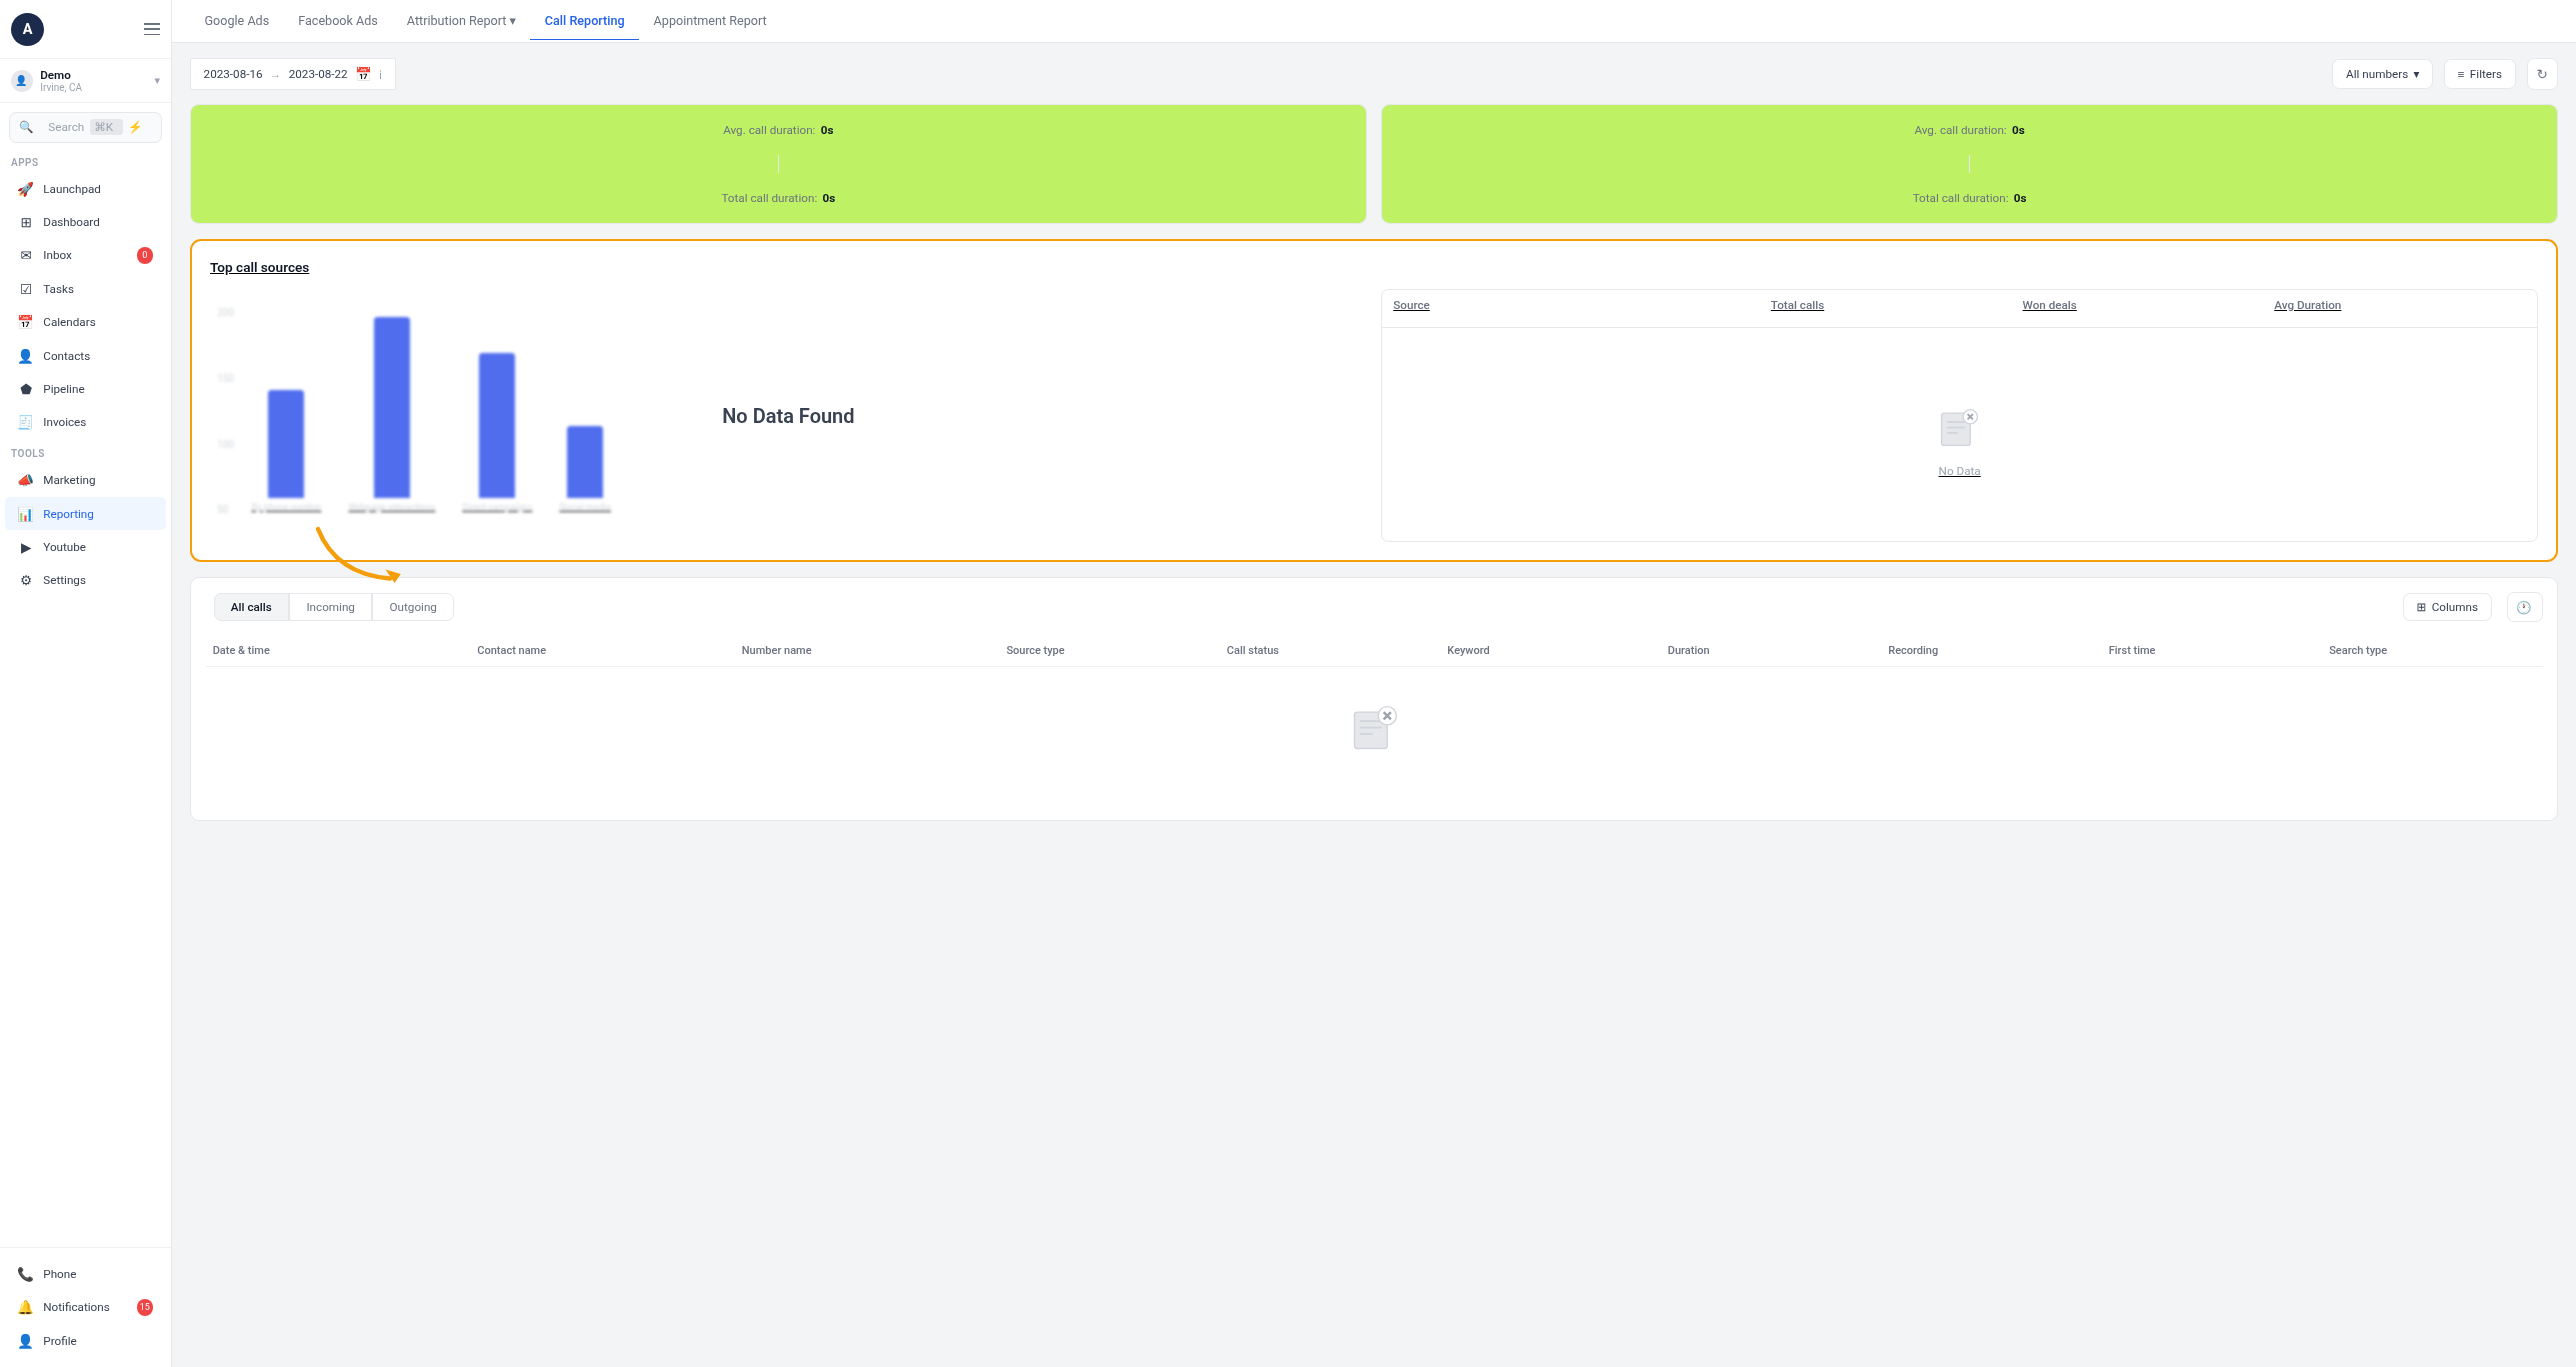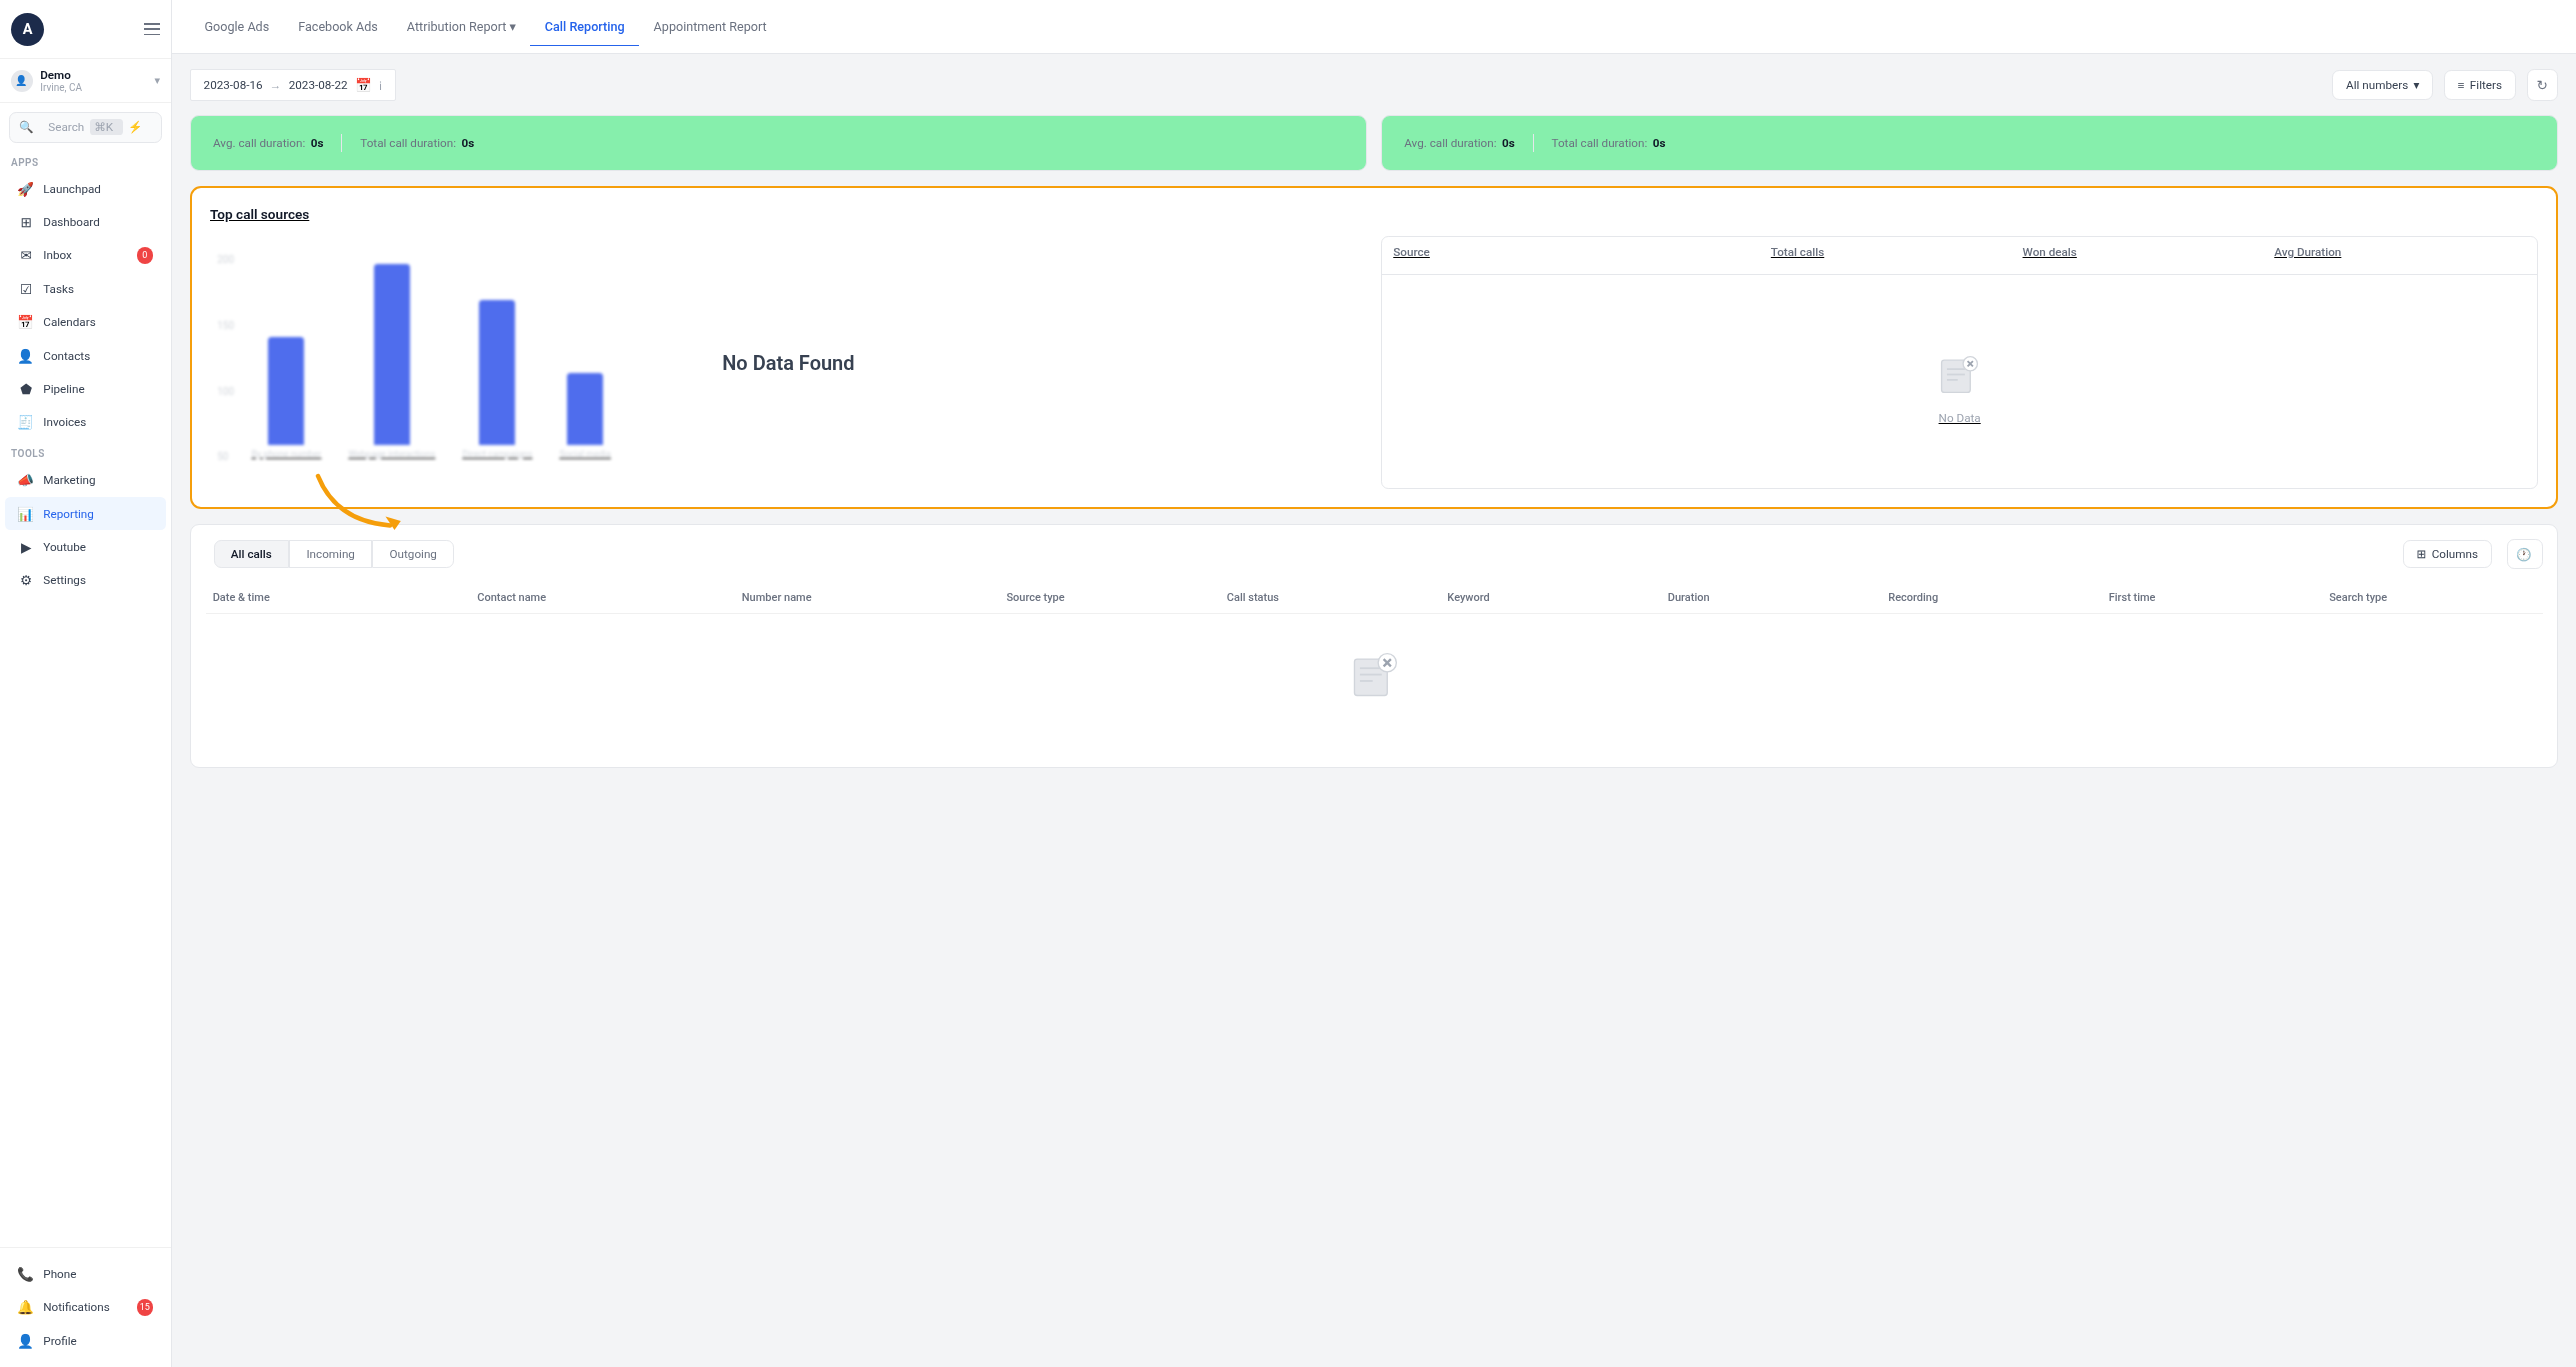--- a/index.html
+++ b/index.html
@@ -75,21 +75,21 @@
     
     .main { flex: 1; display: flex; flex-direction: column; overflow: hidden; }
 
     
     .top-nav {
       background: #fff;
       border-bottom: 0.9px solid #e5e7eb;
       display: flex;
       align-items: center;
       padding: 0 18px;
-      height: 54px;
+      height: 43px;
       gap: 3.6px;
     }
     .nav-tab {
       padding: 11px 14.5px;
       font-size: 12.6px;
       color: #6b7280;
       cursor: pointer;
       border-bottom: 1.8px solid transparent;
       white-space: nowrap;
       display: flex;
@@ -152,27 +152,28 @@
     }
 
     
     .stats-row {
       display: grid;
       grid-template-columns: 1fr 1fr;
       gap: 14.5px;
       margin-bottom: 14.5px;
     }
     .stat-card {
-      background: #86efac;
+      background: #bef264;
       border: 0.9px solid #e5e7eb;
       border-radius: 9px;
       padding: 18px 22px;
       display: flex;
       align-items: center;
       gap: 18px;
+      flex-direction: column;
     }
     .stat-item { display: flex; align-items: center; gap: 5.4px; font-size: 11.7px; color: #6b7280; }
     .stat-item strong { color: #111827; }
     .stat-divider { width: 0.9px; height: 18px; background: #e5e7eb; }
 
     
     .highlighted-section {
       background: #fff;
       border: 2.7px solid #f59e0b;
       border-radius: 11px;

